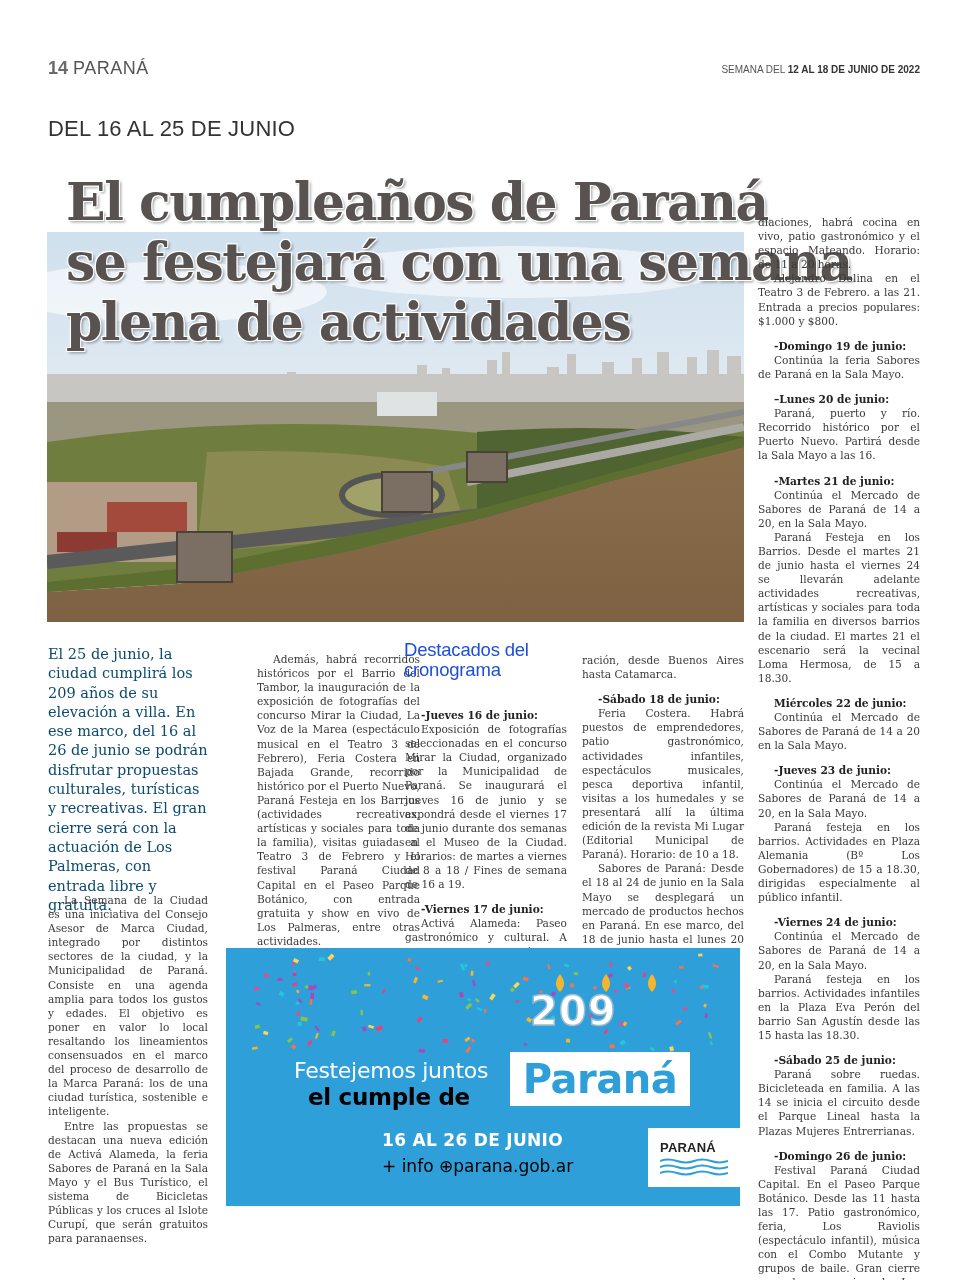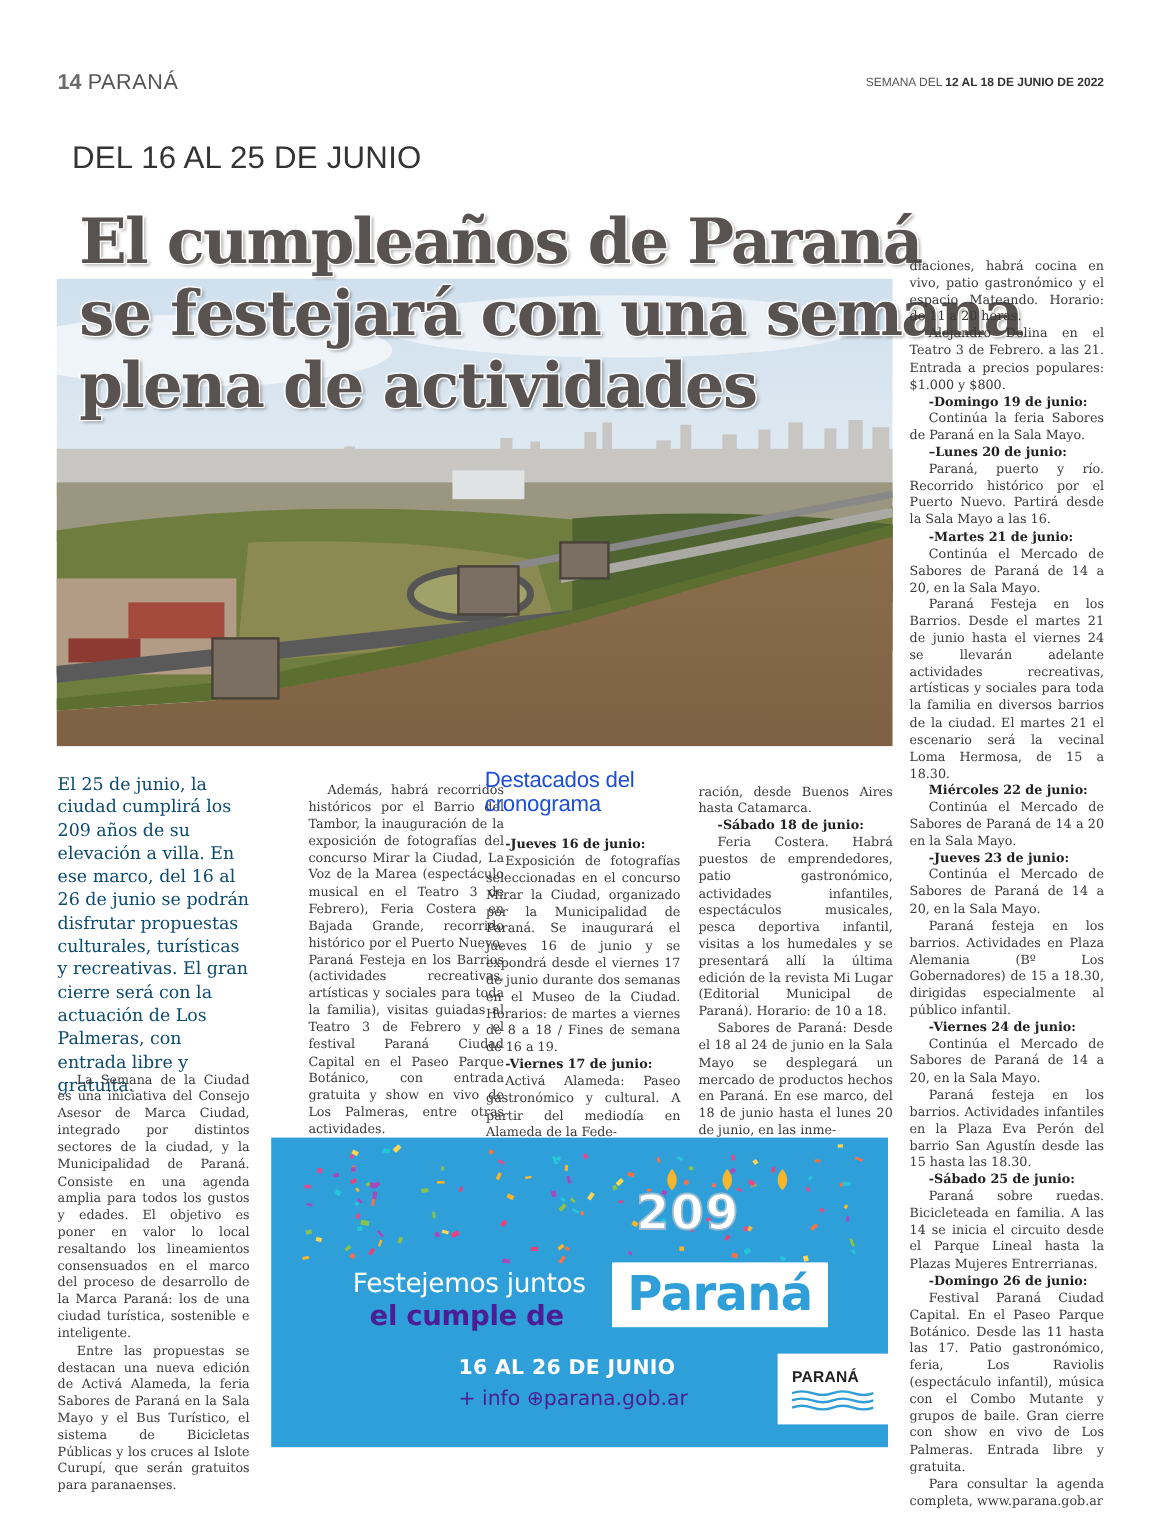--- a/index.html
+++ b/index.html
@@ -7,62 +7,62 @@
          font-family:"DejaVu Serif", serif; color:#333; }
   .abs { position:absolute; }
 
   
   .folio { left:48px; top:58px; font-family:"Liberation Sans", sans-serif; font-size:18px; color:#555; }
   .folio .num { font-weight:bold; color:#6b6b6b; }
   .folio .sec { color:#555; letter-spacing:0.5px; }
   .dateline { right:46px; top:64px; font-family:"Liberation Sans", sans-serif; font-size:10px; color:#555; }
   .dateline b { color:#333; }
 
-  .kicker { left:60px; top:116px; font-family:"Liberation Sans", sans-serif; font-size:26px; color:#333;
+  .kicker { left:48px; top:116px; font-family:"Liberation Sans", sans-serif; font-size:22px; color:#333;
             letter-spacing:0.2px; }
 
   
   .photo { left:47px; top:232px; width:697px; height:390px; overflow:hidden; }
   .photo svg { display:block; }
 
   
   .headline { left:50px; top:156px; width:720px; font-family:"DejaVu Serif", serif; font-weight:bold;
               font-size:52px; line-height:60px; color:#585250; letter-spacing:-1.5px;
               text-shadow: 0 0 2px #fff, 0 0 3px #fff, 1px 1px 0 #fff, -1px -1px 0 #fff, 1px -1px 0 #fff, -1px 1px 0 #fff,
                            2px 2px 3px rgba(0,0,0,0.45); }
   .headline div { white-space:nowrap; }
 
   
   .col { font-size:10.6px; line-height:14.1px; color:#3a3a3a; text-align:justify; }
   .col p { margin:0; text-indent:16px; }
   .col p.noind { text-indent:0; }
-  .col .day { font-weight:bold; color:#222; text-indent:16px; }
+  .col .day { font-weight:bold; color:#222; text-indent:16px;margin-top:11px; }
   .lead { left:48px; top:645px; width:160px; font-size:14.5px; line-height:19.3px; color:#0c4a6e; text-align:left; }
   .col1 { left:48px; top:893px; width:160px; }
   .col2 { left:225px; top:652px; width:163px;margin-left:32px; }
   .col3 { left:405px; top:697px; width:162px; }
   .col4 { left:582px; top:653px; width:162px; }
   .col5 { left:758px; top:215px; width:162px; }
   .subhead { left:404px; top:640px; font-family:"Liberation Sans", sans-serif; font-size:18.5px; line-height:20px;
              color:#1d4ed8; font-weight:normal; letter-spacing:-0.2px; }
 
   
   .ad { left:226px; top:948px; width:514px; height:258px; background:#2f9fd9; overflow:hidden; }
   .ad .t1 { position:absolute; left:68px; top:110px; font-family:"DejaVu Sans", sans-serif; color:#fff;
             font-size:22px; letter-spacing:-0.3px; }
-  .ad .t2 { position:absolute; left:82px; top:136px; font-family:"DejaVu Sans", sans-serif; color:#4c1d95;
+  .ad .t2 { position:absolute; left:82px; top:136px; font-family:"DejaVu Sans", sans-serif; color:#000000;
             font-size:23px; font-weight:bold; letter-spacing:-0.3px; }
   .ad .num209 { position:absolute; left:304px; top:40px; font-family:"DejaVu Sans", sans-serif; font-weight:bold;
                 font-size:40px; color:#fff; -webkit-text-stroke:1.5px #9bbcd0; letter-spacing:1px; }
   .ad .pbox { position:absolute; left:284px; top:104px; width:180px; height:54px; background:#fff; }
   .ad .pbox span { display:block; text-align:center; font-family:"DejaVu Sans", sans-serif; font-weight:bold;
                    color:#2f9fd9; font-size:40px; line-height:54px; letter-spacing:-0.5px; }
   .ad .dates { position:absolute; left:156px; top:182px; font-family:"DejaVu Sans", sans-serif; font-weight:bold;
                color:#fff; font-size:17px; letter-spacing:0.3px; }
-  .ad .info { position:absolute; left:156px; top:208px; font-family:"DejaVu Sans", sans-serif; color:#4c1d95;
+  .ad .info { position:absolute; left:156px; top:208px; font-family:"DejaVu Sans", sans-serif; color:#000000;
               font-size:17px; }
   .ad .logo { position:absolute; left:422px; top:180px; width:92px; height:59px; background:#fff; }
   .ad .logo .lt { position:absolute; left:12px; top:12px; font-family:"Liberation Sans", sans-serif; font-weight:bold;
                   font-size:13px; color:#222; letter-spacing:0.2px; }
   .ad .logo svg { position:absolute; left:12px; top:30px; }
   .ad .confetti { position:absolute; left:0; top:0; }
   .ad .candle { position:absolute; }
 </style>
 </head>
 <body>

